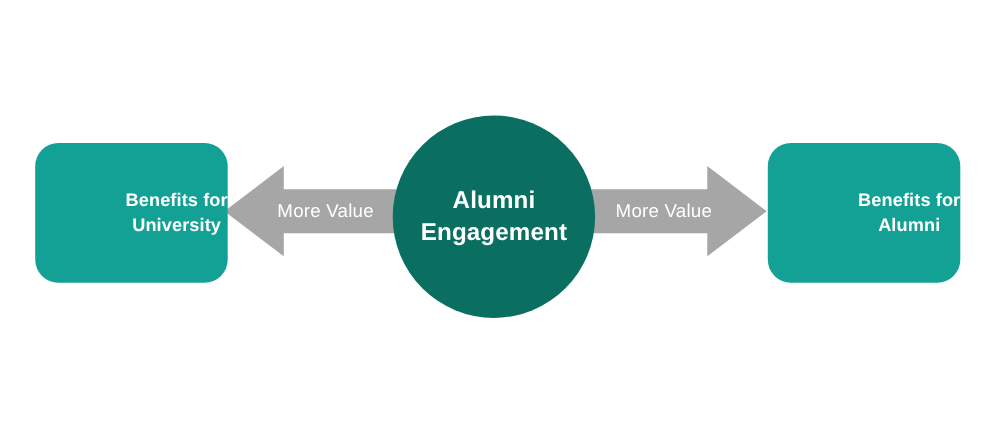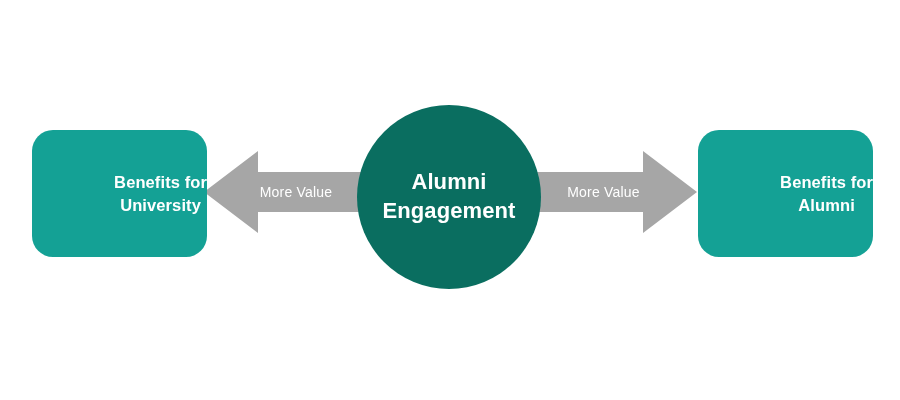--- a/index.html
+++ b/index.html
@@ -53,21 +53,21 @@
     overflow: visible;
   }
   .arrow-label {
     position: absolute;
     top: 0;
     height: 100%;
     display: flex;
     align-items: center;
     justify-content: center;
     color: #ffffff;
-    font-size: 14px;
+    font-size: 17px;
     font-weight: normal;
     white-space: nowrap;
     letter-spacing: 0.2px;
     z-index: 2;
   }
 
   #arrow-left  { left: 204px; top: 151px; width: 166px; height: 82px; }
   #arrow-right { left: 528px; top: 151px; width: 169px; height: 82px; }
 
   #arrow-left .arrow-label  { left: 18px; right: 0px; }

